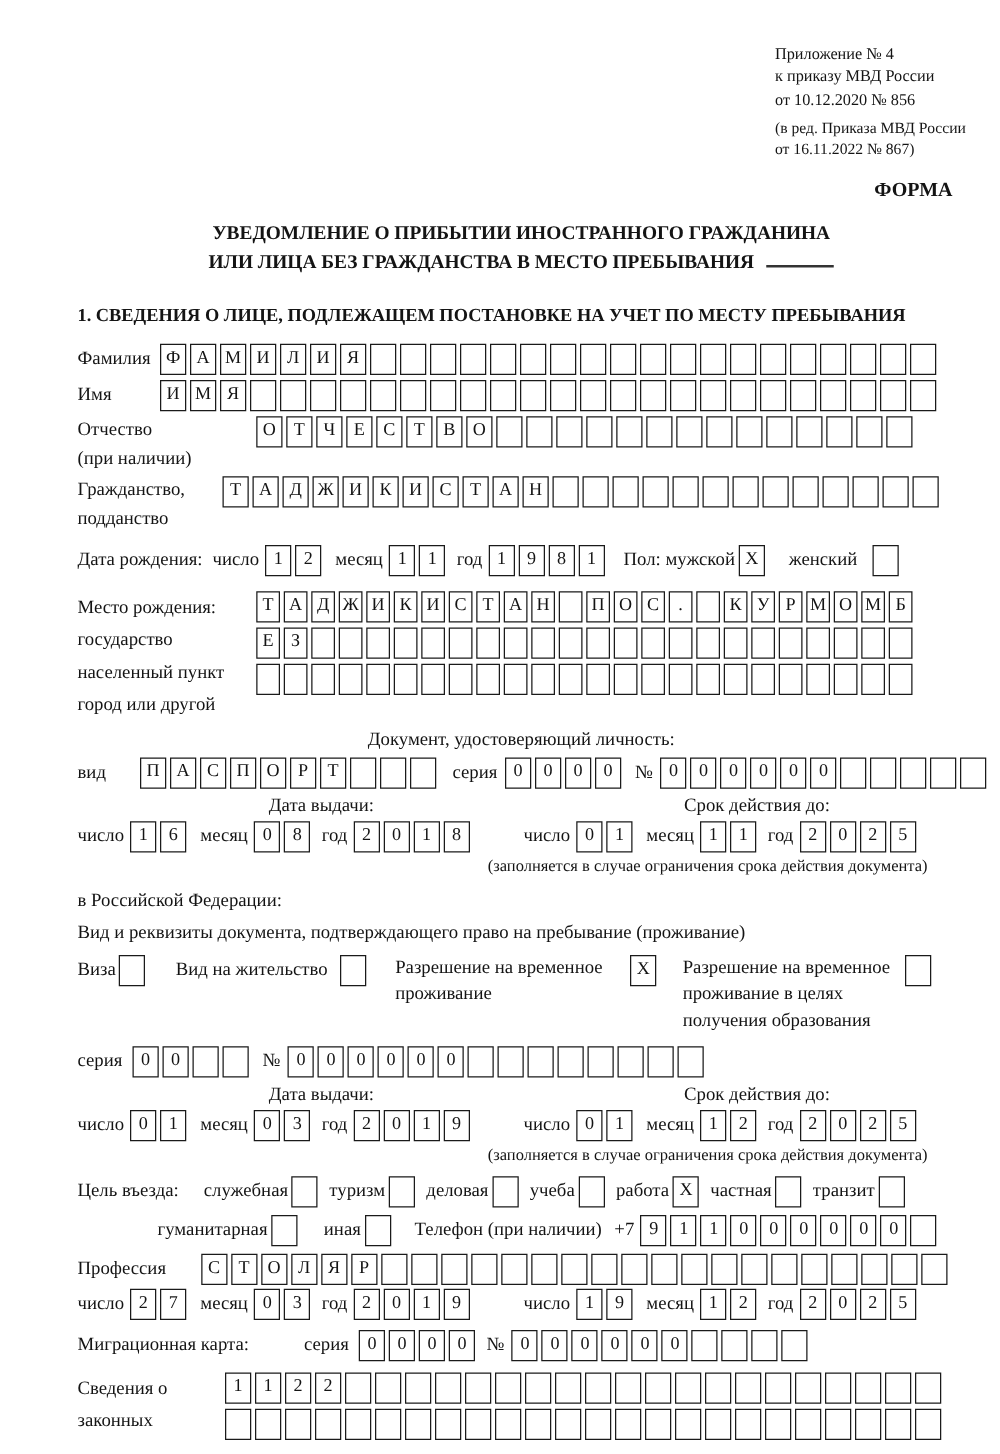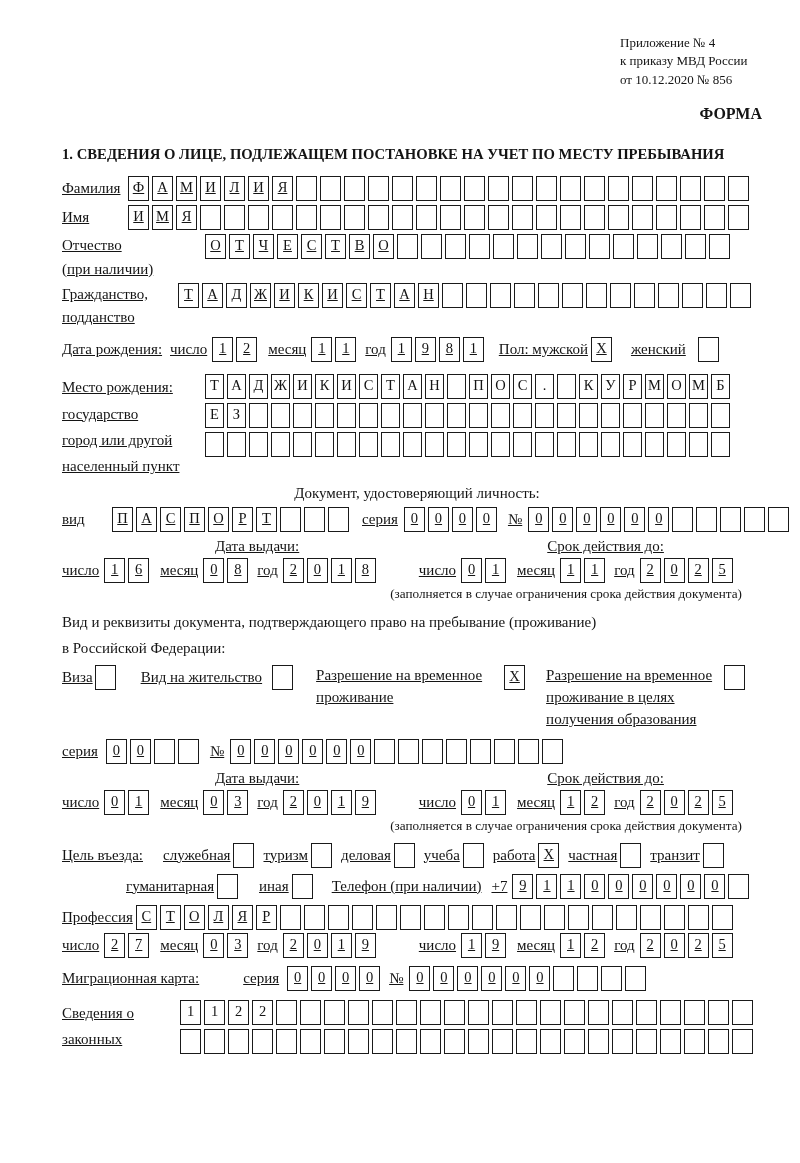--- a/index.html
+++ b/index.html
@@ -5,21 +5,21 @@
   html,body{margin:0;padding:0;}
   body{width:800px;height:1163px;background:#fff;color:#141414;
        font-family:"Liberation Serif","DejaVu Serif",serif;font-size:15px;overflow:hidden;}
   .page{box-sizing:border-box;width:800px;height:1163px;padding:34px 28px 3px 62px;}
   .hdr{margin-left:558px;font-size:13px;line-height:1.42;white-space:nowrap;}
   .hdr-sub{margin-left:558px;font-size:12.5px;line-height:1.35;margin-top:5px;white-space:nowrap;}
   .forma{font-weight:bold;font-size:16px;text-align:right;margin:16px 10px 0 0;}
   .title{font-weight:bold;font-size:15.5px;text-align:center;line-height:1.5;margin-top:13px;}
   .uline{display:inline-block;width:54px;border-bottom:2.2px solid #333;height:13px;margin-left:10px;}
   .sec{font-weight:bold;font-size:14.7px;margin-top:23px;}
-  .row{display:flex;align-items:center;margin-top:4px;text-decoration:underline;}
+  .row{display:flex;align-items:center;margin-top:4px;}
   .row.top{align-items:flex-start;}
   .lbl{flex:none;}
   .cells{display:inline-flex;flex:none;}
   .cell{flex:none;box-sizing:border-box;width:21px;height:25px;border:1.7px solid #1a1a1a;
         margin-right:3px;text-align:center;font-size:14.5px;line-height:21px;background:#fff;}
   .sm-cells .cell{width:19px;}
   .dl{margin-right:5px;text-align:center;}
   .note-r{font-size:13.2px;text-align:right;padding-right:30px;margin-top:3px;}
   .doc-title{font-weight:normal;font-size:15px;text-align:center;margin-top:6px;}
   .opt-multi{text-align:left;line-height:1.45;}
@@ -27,22 +27,32 @@
 </head>
 <body>
 
 <div class="page">
 
   <div class="hdr">
     <div>Приложение № 4</div>
     <div>к приказу МВД России</div>
     <div>от 10.12.2020 № 856</div>
   </div>
+  <div class="hdr-sub">
+    <div>(в ред. Приказа МВД России</div>
+    <div>от 16.11.2022 № 867)</div>
+  </div>
   <div class="forma">ФОРМА</div>
 
+  <div class="title">
+    <div>УВЕДОМЛЕНИЕ О ПРИБЫТИИ ИНОСТРАННОГО ГРАЖДАНИНА</div>
+    <div>
+      <span>ИЛИ ЛИЦА БЕЗ ГРАЖДАНСТВА В МЕСТО ПРЕБЫВАНИЯ</span><span class="uline"></span>
+    </div>
+  </div>
 
   <div class="sec">1. СВЕДЕНИЯ О ЛИЦЕ, ПОДЛЕЖАЩЕМ ПОСТАНОВКЕ НА УЧЕТ ПО МЕСТУ ПРЕБЫВАНИЯ</div>
 
   <div class="row" style="margin-top:13px">
     <span class="lbl" style="width:66px">Фамилия</span>
     <span class="cells">
         <span class="cell">Ф</span>
         <span class="cell">А</span>
         <span class="cell">М</span>
         <span class="cell">И</span>
@@ -193,22 +203,22 @@
     <span style="margin-left:16px">женский</span>
     <span class="cells" style="margin-left:12px">
         <span class="cell"></span>
       </span>
   </div>
 
   <div class="row top" style="margin-top:12px">
     <span class="lbl" style="width:143px;line-height:1.75">
       <div>Место рождения:</div>
       <div>государство</div>
+      <div>населенный пункт</div>
       <div>город или другой</div>
-      <div>населенный пункт</div>
     </span>
     <span>
       <div class="cells sm-cells">
           <span class="cell">Т</span>
           <span class="cell">А</span>
           <span class="cell">Д</span>
           <span class="cell">Ж</span>
           <span class="cell">И</span>
           <span class="cell">К</span>
           <span class="cell">И</span>
@@ -362,22 +372,22 @@
         <span class="cell">2</span>
         <span class="cell">0</span>
         <span class="cell">2</span>
         <span class="cell">5</span>
       </span>
   </div>
 
   <div class="note-r">(заполняется в случае ограничения срока действия документа)</div>
 
   <div style="margin-top:8px;line-height:1.7">
+    <div>в Российской Федерации:</div>
     <div>Вид и реквизиты документа, подтверждающего право на пребывание (проживание)</div>
-    <div>в Российской Федерации:</div>
   </div>
 
   <div class="row top" style="margin-top:4px">
     <span style="line-height:25px">Виза</span>
     <span class="cells" style="margin-left:2px">
         <span class="cell"></span>
       </span>
     <span style="margin-left:22px;line-height:25px">Вид на жительство</span>
     <span class="cells" style="margin-left:10px">
         <span class="cell"></span>
@@ -521,21 +531,21 @@
         <span class="cell">0</span>
         <span class="cell">0</span>
         <span class="cell">0</span>
         <span class="cell">0</span>
         <span class="cell">0</span>
         <span class="cell"></span>
       </span>
   </div>
 
   <div class="row" style="margin-top:6px">
-    <span class="lbl" style="margin-right:3px">Профессия</span>
+    <span class="lbl" style="margin-right:28px">Профессия</span>
     <span class="cells">
         <span class="cell">С</span>
         <span class="cell">Т</span>
         <span class="cell">О</span>
         <span class="cell">Л</span>
         <span class="cell">Я</span>
         <span class="cell">Р</span>
         <span class="cell"></span>
         <span class="cell"></span>
         <span class="cell"></span>

